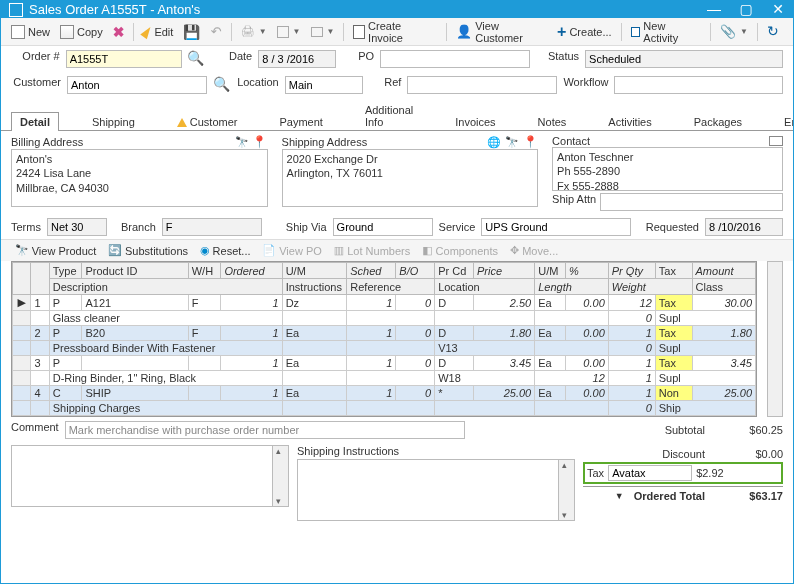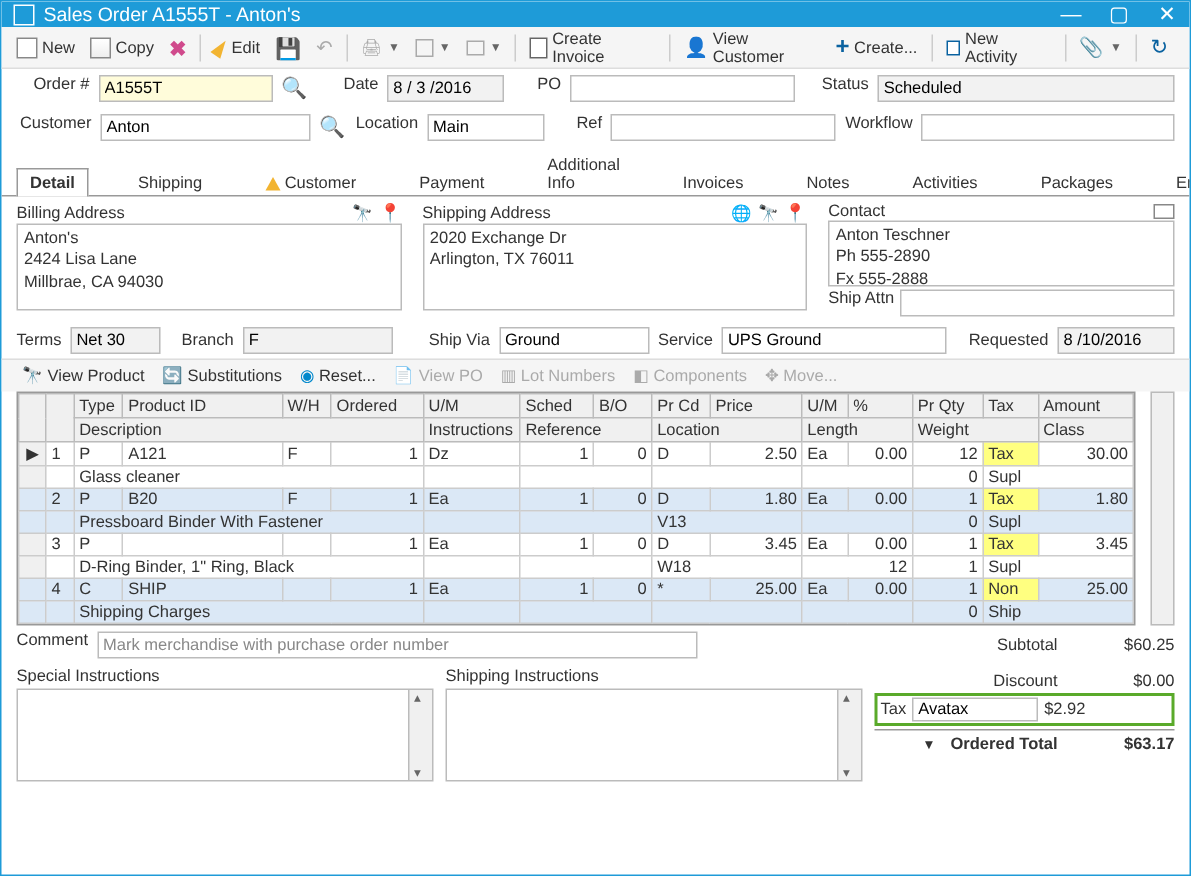--- a/index.html
+++ b/index.html
@@ -57,21 +57,21 @@
   .gtb-btn { display:flex; align-items:center; gap:3px; cursor:pointer; padding:1px 4px; }
   .gtb-btn.dis { color:#aaa; }
   
   .grid { margin: 0 10px; border:1px solid #999; }
   .grid table { width:100%; border-collapse:collapse; font-size:11px; }
   .grid th { background:#f0f0f0; border:1px solid #bbb; padding:1px 3px; font-weight:normal; text-align:left; height:16px; }
   .grid td { border:1px solid #ccc; padding:1px 3px; height:15px; background:#fff; }
   .grid tr.b td { background:#dbe8f6; }
   .grid .rh { background:#f0f0f0; width:18px; text-align:center; }
   .tax-hl { background:#ffff80 !important; }
-  .r { text-align:right; }
+  .r { text-align:right;font-style:italic; }
   
   .grid-scroll { display:flex; }
   .grid-scroll .grid { flex:1; }
   .vscroll { width:16px; background:#f0f0f0; border:1px solid #bbb; margin-right:10px; }
   
   .bottom { display:flex; padding:4px 10px; gap:8px; }
   .instr-col { flex:1; }
   .instr-head { font-size:11px; margin-bottom:2px; }
   .instr-box { border:1px solid #bbb; height:62px; width:100%; display:flex; }
   .instr-ta { flex:1; border:none; resize:none; }
@@ -478,21 +478,20 @@
   <span class="lbl">Comment</span>
   <input class="inp" style="flex: 1 1 0%; max-width: 400px; color: rgb(136, 136, 136);" value="Mark merchandise with purchase order number">
   <div style="margin-left:auto" class="totals-row">
       <span>Subtotal</span>
       <span class="val">$60.25</span>
     </div>
 </div>
 
 <div class="bottom">
   <div class="instr-col">
-    <div class="instr-head">Special Instructions</div>
     <div class="instr-box">
         <textarea class="instr-ta" style=""></textarea>
         <div class="instr-sb"></div>
       </div>
   </div>
   <div class="instr-col">
     <div class="instr-head">Shipping Instructions</div>
     <div class="instr-box">
         <textarea class="instr-ta" style=""></textarea>
         <div class="instr-sb"></div>

